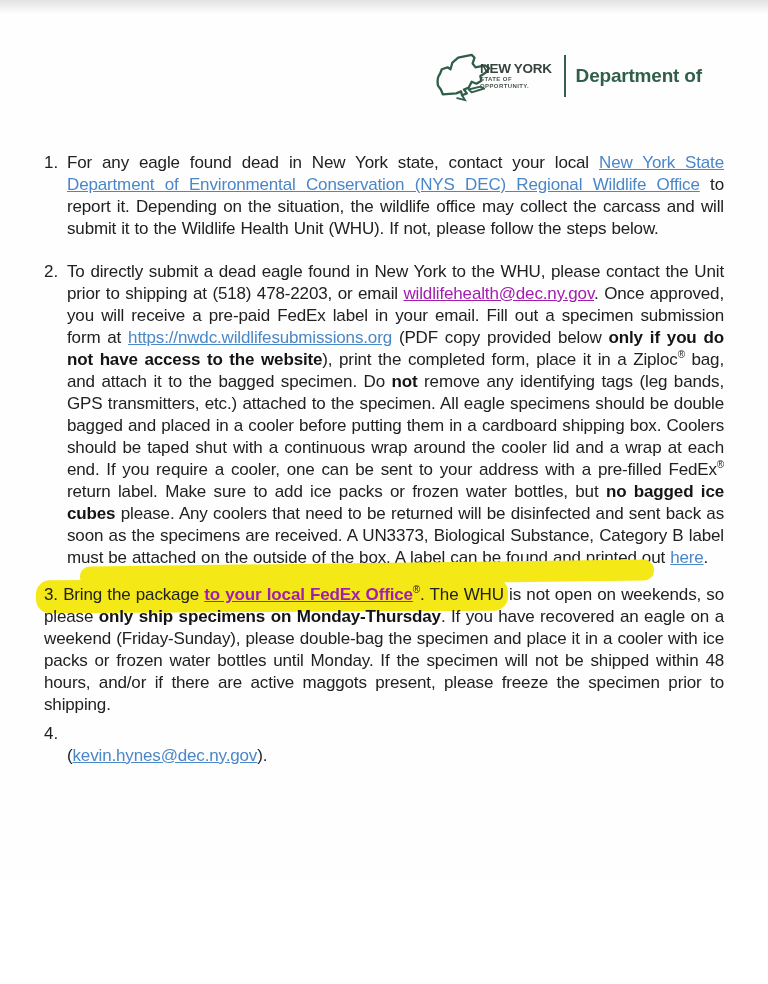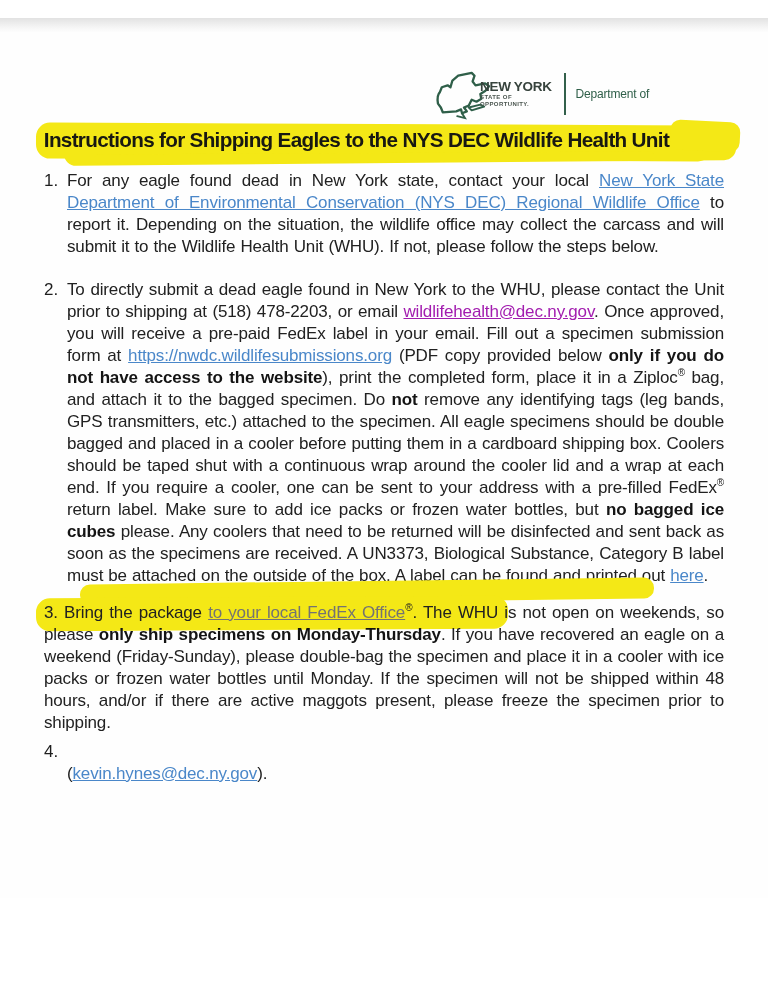--- a/index.html
+++ b/index.html
@@ -1,35 +1,35 @@
 <!DOCTYPE html>
 <html><head>
 <meta charset="utf-8">
 <style>
   * { margin:0; padding:0; box-sizing:border-box; }
   html,body { background:#ffffff; }
   body { font-family:"Liberation Sans","DejaVu Sans",sans-serif; }
   .page {
-    position:relative; width:768px; height:880px; margin:18px auto;
+    position:relative; width:768px; height:880px; margin:0 auto;
     background:#fefefe; overflow:hidden; color:#1e1e1e;
   }
   .top-edge {
     position:absolute; top:0; left:0; width:768px; height:14px;
     background:linear-gradient(#e2e2e2,#f6f6f6 70%, #fdfdfd);
   }
 
   
   .logo { position:absolute; top:50px; left:434px; display:flex; align-items:center; }
   .logo svg { display:block; }
   .wordmark { margin-left:-12px; display:flex; flex-direction:column; justify-content:center; }
   .wm-main { font-size:13.5px; font-weight:800; letter-spacing:-0.3px; color:#37433d; line-height:14px; }
   .wm-sub  { font-size:6px; font-weight:700; letter-spacing:0.4px; color:#4a554f; line-height:7px; }
   .logo-divider { width:2px; height:42px; background:#33604b; margin:0 10px 0 12px; }
   .dept { display:flex; flex-direction:column; justify-content:center; }
-  .dept div { font-size:12px; font-weight:400; color:#2f5f49; line-height:18px; letter-spacing:-0.2px; }
+  .dept div { font-size:19px; font-weight:700; color:#2f5f49; line-height:18px; letter-spacing:-0.2px; }
 
   
   .title-wrap { position:absolute; top:101px; left:34px; width:706px; height:46px; z-index:0; }
   .title-text {
     position:relative; padding:9px 0 0 10px;
     font-size:21px; font-weight:700; letter-spacing:-0.7px; color:#181812;
     white-space:nowrap; transform:scaleX(0.985); transform-origin:left;
   }
   .marker { position:absolute; z-index:-1; background:#f4e816; }
   .mk-t1 { left:2px;  top:5px;  width:676px; height:36px; border-radius:14px; transform:rotate(0.25deg); }
@@ -48,21 +48,21 @@
   }
   .para-full { display:block; }
   .para-full .ptext { width:100%; }
   .p2 { margin-bottom:15px; }
   .p3 { margin-bottom:7px; }
   .p4 { margin-bottom:0; }
   .p4 .ptext { text-align:left; }
   .seg-b { font-weight:700; color:#141414; }
   a.seg-link { color:#4a87c9; text-decoration:underline; cursor:pointer;text-align:center; }
   a.lk-indigo { color:#a21caf; }
-  a.lk-green  { color:#737373; }
+  a.lk-green  { color:#a21caf;font-weight:bold; }
   sup.seg-sup { font-size:10px; line-height:0; }
   .mk-p3a { left:36px; top:-21px; width:574px; height:21px; border-radius:10px; transform:rotate(-0.7deg); }
   .mk-p3b { left:-8px; top:-5px;  width:472px; height:33px; border-radius:14px; transform:rotate(-0.35deg); }
 </style>
 </head>
 <body>
 
 <div class="page">
   <div class="top-edge"></div>
 
@@ -78,27 +78,20 @@
       <div class="wm-main">NEW YORK</div>
       <div class="wm-sub">STATE OF</div>
       <div class="wm-sub">OPPORTUNITY.</div>
     </div>
     <div class="logo-divider"></div>
     <div class="dept">
       <div>Department of</div>
     </div>
   </div>
 
-  <div class="title-wrap">
-    <div class="marker mk-t1"></div>
-    <div class="marker mk-t2"></div>
-    <div class="marker mk-t3"></div>
-    <div class="marker mk-t4"></div>
-    <div class="title-text">Instructions for Shipping Eagles to the NYS DEC Wildlife Health Unit</div>
-  </div>
 
   <div class="content" id="paragraphs">
       <div class="pitem p1">
         <span class="num">1.</span>
         <div class="ptext"><span>For any eagle found dead in New York state, contact your local </span><a class="seg-link">New York State Department of Environmental Conservation (NYS DEC) Regional Wildlife Office</a><span> to report it. Depending on the situation, the wildlife office may collect the carcass and will submit it to the Wildlife Health Unit (WHU). If not, please follow the steps below.</span></div>
       </div>
       <div class="pitem p2">
         <span class="num">2.</span>
         <div class="ptext"><span>To directly submit a dead eagle found in New York to the WHU, please contact the Unit prior to shipping at (518) 478-2203, or email </span><a class="seg-link lk-indigo">wildlifehealth@dec.ny.gov</a><span>. Once approved, you will receive a pre-paid FedEx label in your email. Fill out a specimen submission form at </span><a class="seg-link">https://nwdc.wildlifesubmissions.org</a><span> (PDF copy provided below </span><span class="seg-b">only if you do not have access to the website</span><span>), print the completed form, place it in a Ziploc</span><sup class="seg-sup">®</sup><span> bag, and attach it to the bagged specimen. Do </span><span class="seg-b">not</span><span> remove any identifying tags (leg bands, GPS transmitters, etc.) attached to the specimen. All eagle specimens should be double bagged and placed in a cooler before putting them in a cardboard shipping box. Coolers should be taped shut with a continuous wrap around the cooler lid and a wrap at each end. If you require a cooler, one can be sent to your address with a pre-filled FedEx</span><sup class="seg-sup">®</sup><span> return label. Make sure to add ice packs or frozen water bottles, but </span><span class="seg-b">no bagged ice cubes</span><span> please. Any coolers that need to be returned will be disinfected and sent back as soon as the specimens are received. A UN3373, Biological Substance, Category B label must be attached on the outside of the box. A label can be found and printed out </span><a class="seg-link">here</a><span>.</span></div>
       </div>

